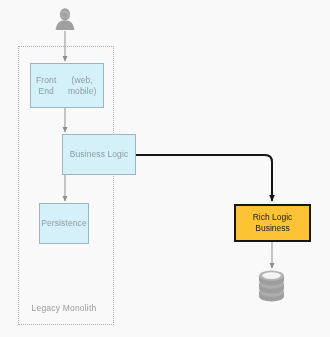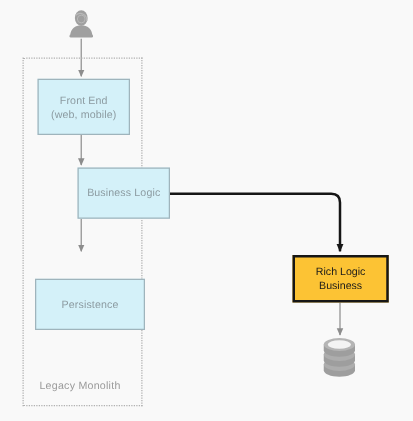--- a/index.html
+++ b/index.html
@@ -54,21 +54,21 @@
     white-space: nowrap;
   }
 
   
   .component-box {
     position: absolute;
     background: #d4f1f9;
     border: 1px solid #9fb4bc;
     box-sizing: border-box;
     display: flex;
-    flex-direction: column;
+    flex-direction: row;
     align-items: center;
     justify-content: center;
     color: #8c9ba1;
     font-size: 8.5px;
     line-height: 11px;
     text-align: center;
     letter-spacing: 0.1px;
   }
   #box-front-end {
     left: 30px;
@@ -77,25 +77,24 @@
     height: 45px;
   }
   #box-business-logic {
     left: 30px;
     top: 134px;
     width: 74px;
     height: 41px;
     margin-left: 32px;
   }
   #box-persistence {
-    left: 28px;
+    left: 39px;
     top: 203px;
-    width: 88px;
+    width: 50px;
     height: 41px;
-    margin-top: 20px;
   }
 
   
   #box-rich-domain-service {
     position: absolute;
     left: 234px;
     top: 204px;
     width: 77px;
     height: 38px;
     background: #fcc334;

